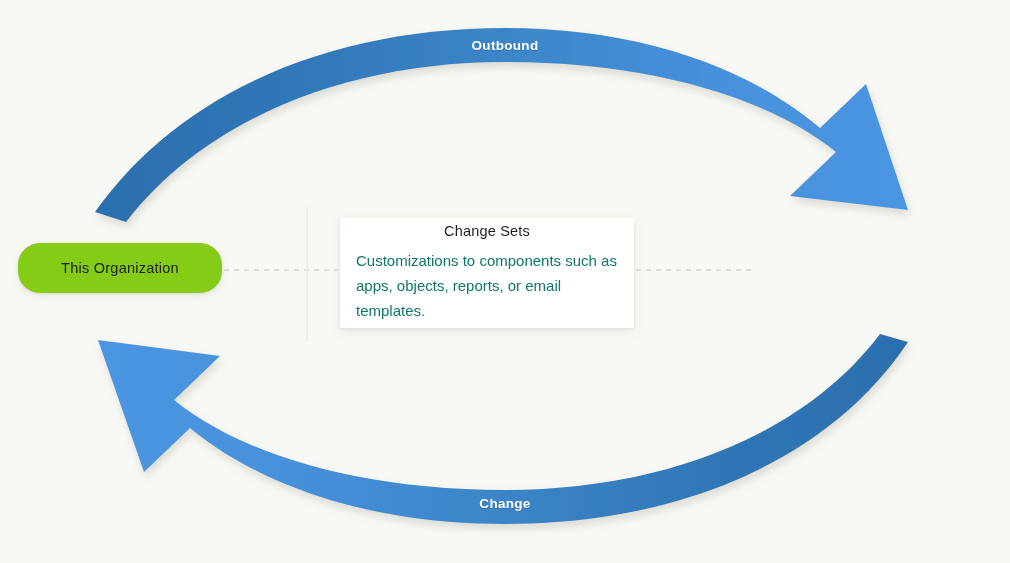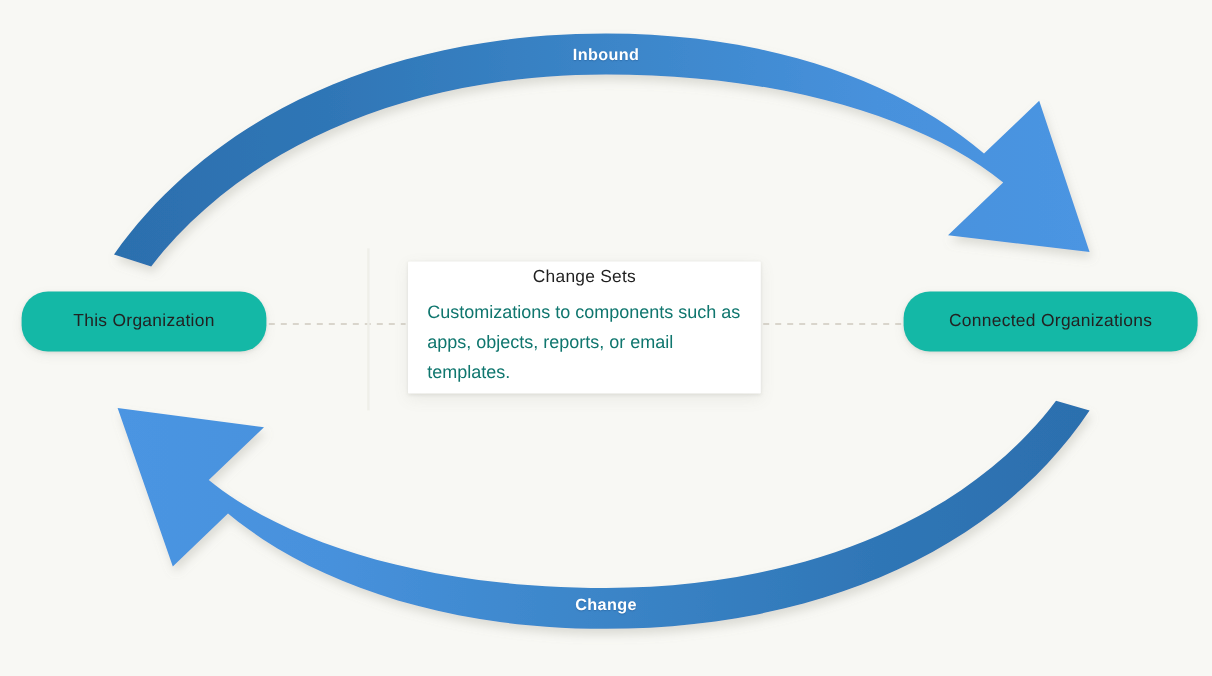--- a/index.html
+++ b/index.html
@@ -21,21 +21,21 @@
     position: absolute;
     left: 0;
     top: 0;
     width: 1010px;
     height: 563px;
   }
 
   
   .org-box {
     position: absolute;
-    background: #14b8a6;
+    background: #84cc16;
     border-radius: 22px;
     box-shadow: 0 1px 3px rgba(120,120,110,0.16),
                 0 3px 9px rgba(120,120,110,0.10);
     display: flex;
     align-items: center;
     justify-content: center;
     box-sizing: border-box;
   }
   .org-box-label {
     font-size: 14.5px;
@@ -163,30 +163,27 @@
                L 144 472
                L 98 340
                L 220 356
                L 174 400
                C 238 452, 354 490, 505 490
                C 665 490, 805 434, 880 334
                Z" fill="url(#gradInbound)"></path>
     </g>
   </svg>
 
-  <div id="outbound-label" class="arrow-label">Inbound</div>
+  <div id="outbound-label" class="arrow-label">Outbound</div>
 
   <div id="inbound-label" class="arrow-label">Change</div>
 
   <div id="org-box-this" class="org-box">
     <span class="org-box-label">This Organization</span>
   </div>
 
-  <div id="org-box-connected" class="org-box">
-    <span class="org-box-label">Connected Organizations</span>
-  </div>
 
   <div id="change-sets-card">
     <div id="change-sets-title">Change Sets</div>
     <div id="change-sets-desc">Customizations to components such as apps, objects, reports, or email templates.</div>
   </div>
 
 </div>
 
 </body></html>

